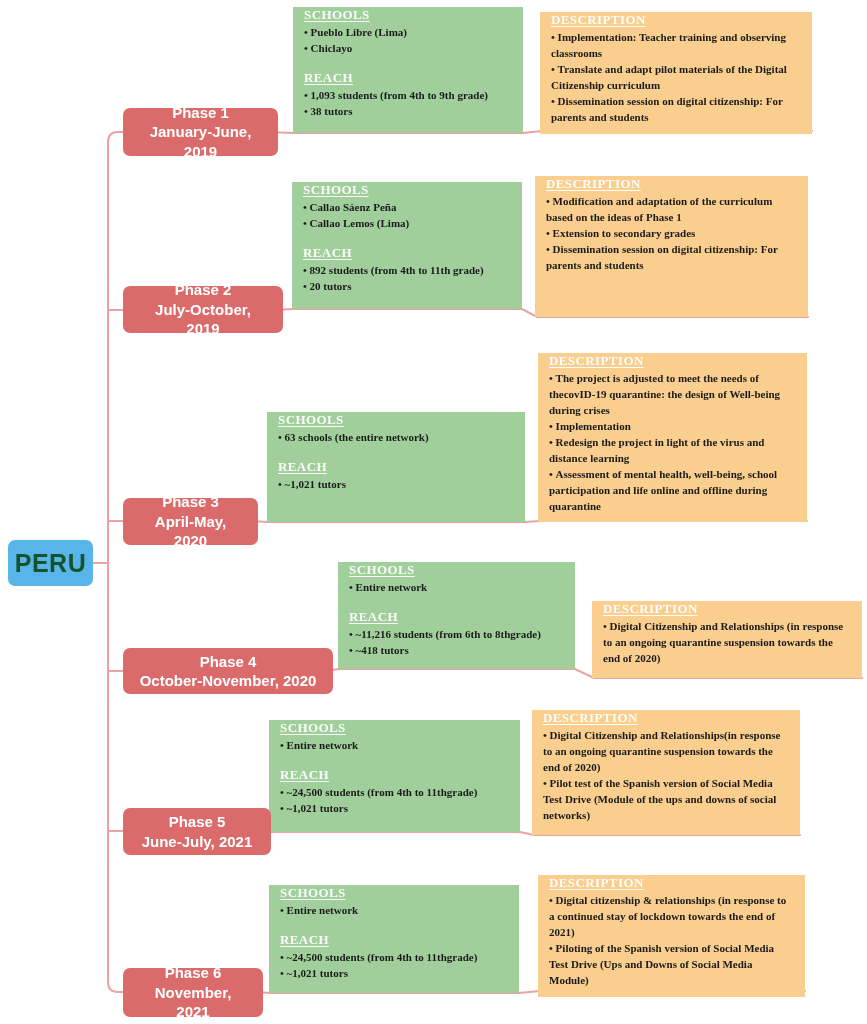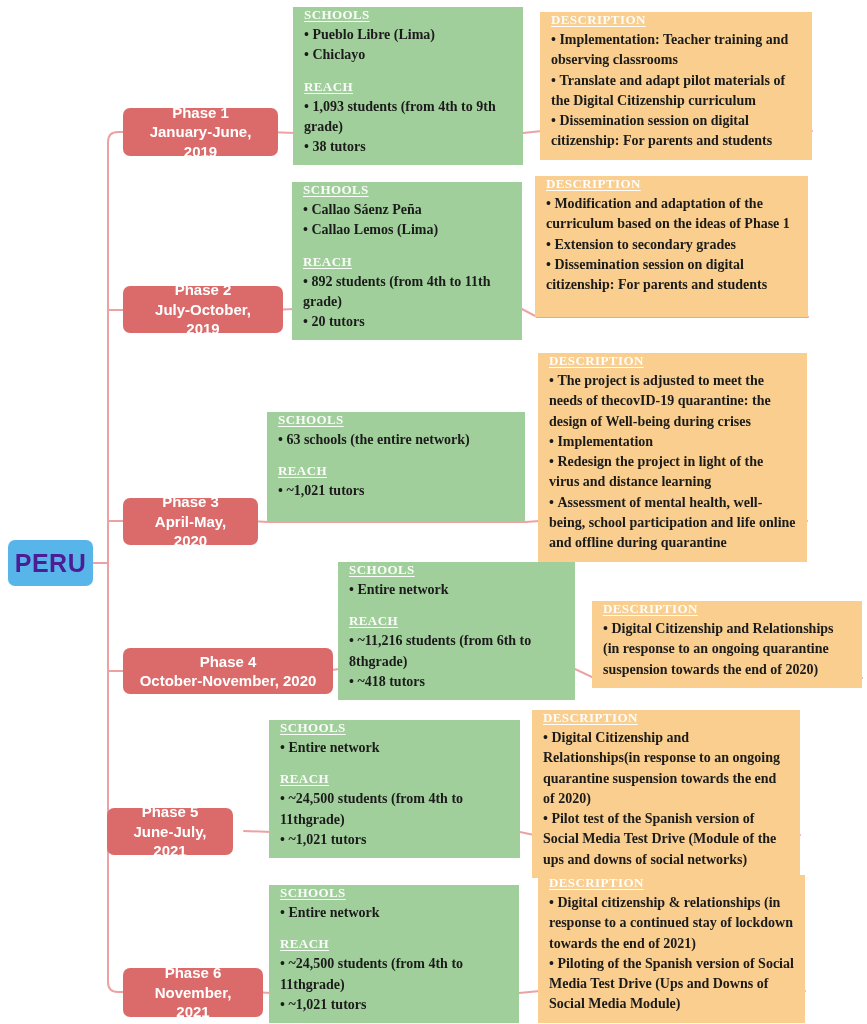--- a/index.html
+++ b/index.html
@@ -5,45 +5,45 @@
   html,body{margin:0;padding:0;background:#ffffff;}
   .canvas{
     position:relative;width:867px;height:1024px;background:#ffffff;
     font-family:"Liberation Serif",serif;overflow:hidden;
   }
   svg.connectors{position:absolute;left:0;top:0;z-index:0;}
   svg.connectors path{stroke:var(--connector,#ECA2A2);stroke-width:2;fill:none;stroke-linecap:round;}
   .node{position:absolute;box-sizing:border-box;}
   .root{
     left:8px;top:540px;width:85px;height:46px;z-index:2;
-    background:var(--root-blue,#58B5EA);color:#4c1d95;border-radius:7px;
+    background:var(--root-blue,#58B5EA);color:#14532d;border-radius:7px;
     display:flex;align-items:center;justify-content:center;
     font-family:"Liberation Sans",sans-serif;font-weight:700;font-size:25px;letter-spacing:.5px;
   }
   .phase{
     z-index:2;background:var(--phase-red,#DB6B6B);color:#fff;border-radius:7px;
     display:flex;flex-direction:column;align-items:center;justify-content:center;
     font-family:"Liberation Sans",sans-serif;font-weight:700;font-size:15px;line-height:1.3;
     text-align:center;padding:2px 16px;
   }
   .p1{left:123px;top:108px;width:155px;height:48px;}
   .p2{left:123px;top:286px;width:160px;height:47px;}
   .p3{left:123px;top:498px;width:135px;height:47px;}
   .p4{left:123px;top:648px;width:210px;height:46px;}
-  .p5{left:107px;top:808px;width:126px;height:47px;}
+  .p5{left:123px;top:808px;width:148px;height:47px;}
   .p6{left:123px;top:968px;width:140px;height:49px;}
   .gbox,.obox{z-index:1;padding:0 11px 8px 11px;color:var(--body-text,#1B1B1B);}
   .gbox{background:var(--schools-green,#A1CF9B);}
   .obox{background:var(--description-orange,#F9CE8E);}
   .bhead{
     color:rgba(255,255,255,.95);font-weight:700;font-size:13px;letter-spacing:.4px;
     text-decoration:underline;text-underline-offset:2px;margin-bottom:2px;
   }
   .gap{margin-top:13px;}
-  .bullet{font-weight:700;font-size:14px;line-height:1.45;}
+  .bullet{font-weight:700;font-size:11px;line-height:1.45;}
   .bullet::before{content:"\2022\00a0";}
   .g1{left:293px;top:7px;width:230px;min-height:126px;}
   .g2{left:292px;top:182px;width:230px;min-height:127px;}
   .g3{left:267px;top:412px;width:258px;min-height:110px;}
   .g4{left:338px;top:562px;width:237px;min-height:107px;}
   .g5{left:269px;top:720px;width:251px;min-height:112px;}
   .g6{left:269px;top:885px;width:250px;min-height:108px;}
   .o1{left:540px;top:12px;width:272px;min-height:119px;}
   .o2{left:535px;top:176px;width:273px;min-height:141px;}
   .o3{left:538px;top:353px;width:269px;min-height:168px;}

